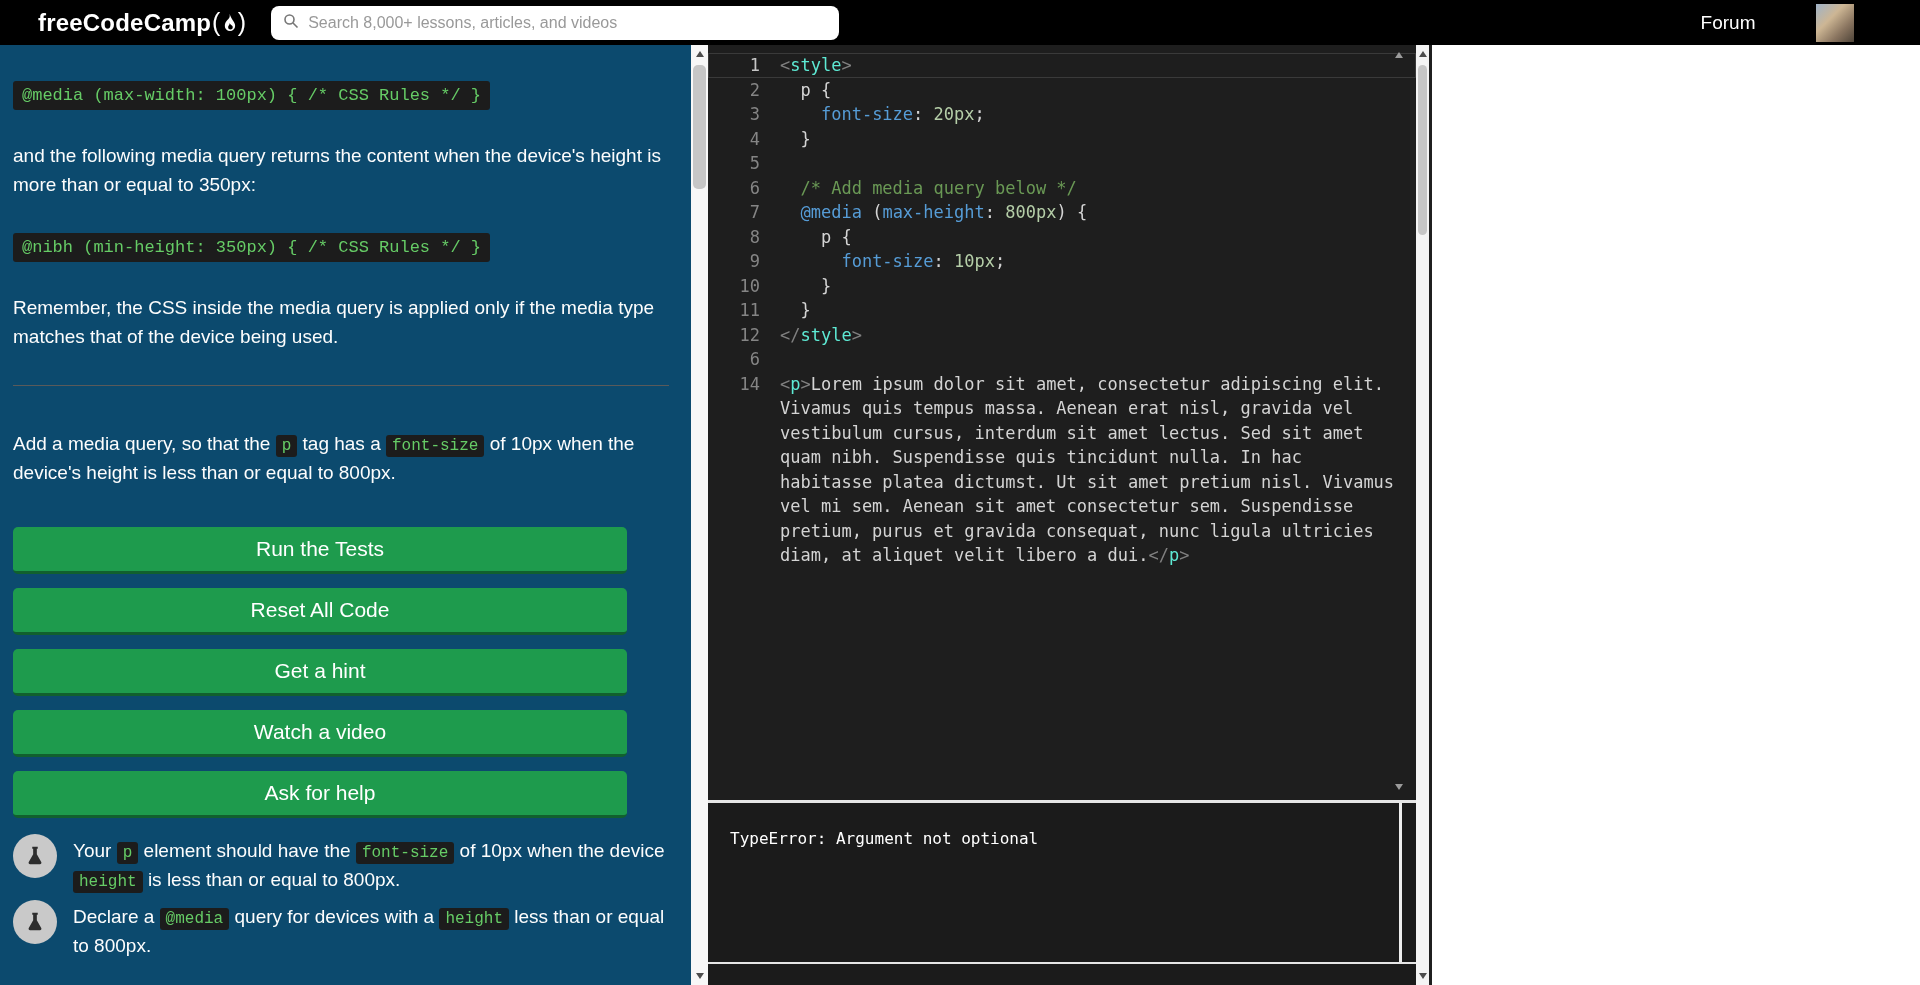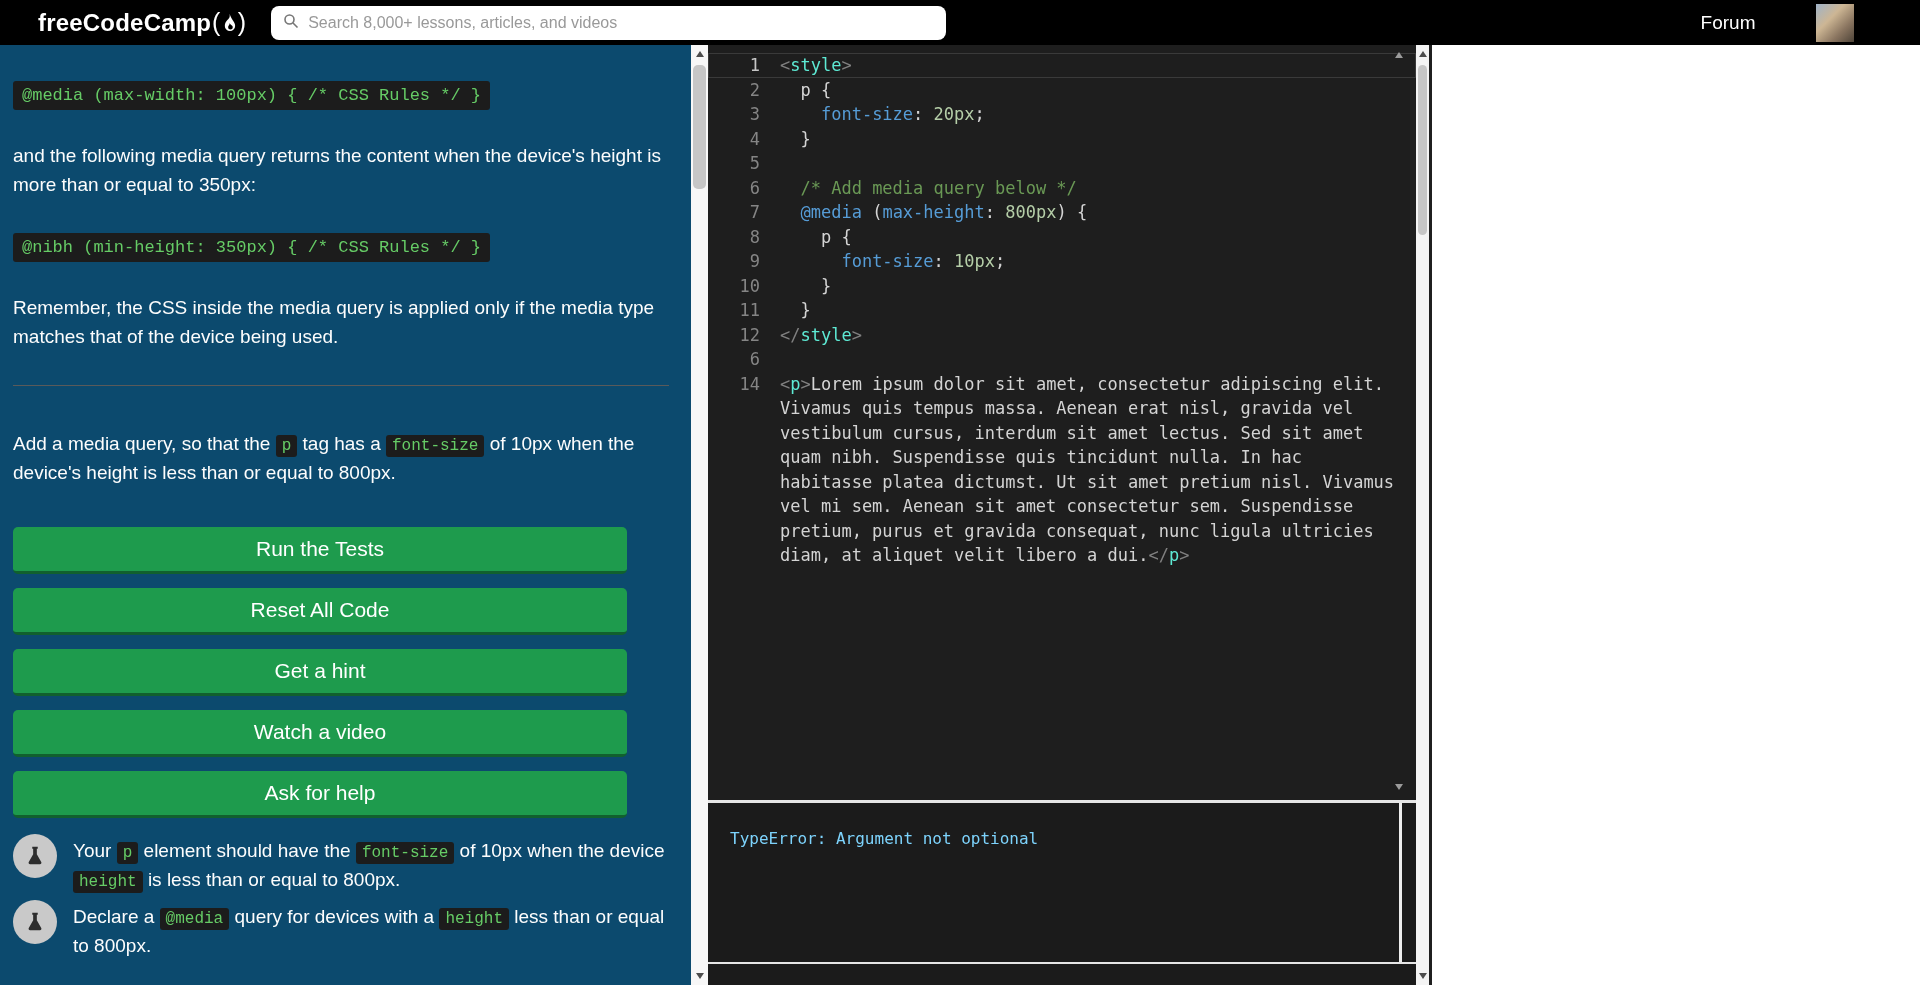--- a/index.html
+++ b/index.html
@@ -4,21 +4,21 @@
 <style>
   * { margin:0; padding:0; box-sizing:border-box; }
   html,body { width:1920px; height:985px; overflow:hidden; }
   body { font-family:"Liberation Sans",sans-serif; background:#fff; }
 
   
   header { height:45px; background:#000; display:flex; align-items:center; padding:0 66px 0 38px; }
   .logo { display:flex; align-items:center; color:#fff; font-size:24px; font-weight:700; letter-spacing:.2px; cursor:pointer; }
   .logo .paren { font-weight:400; font-size:25px; margin:0 1px; }
   .logo svg { display:block; margin-top:2px; }
-  .search-bar { margin-left:24px; width:675px; height:34px; background:#fff; border-radius:8px; display:flex; align-items:center; padding:0 12px;justify-content:center; }
+  .search-bar { margin-left:24px; width:568px; height:34px; background:#fff; border-radius:8px; display:flex; align-items:center; padding:0 12px;justify-content:center; }
   .search-input { border:none; outline:none; flex:1; font-size:16px; color:#333; margin-left:9px; font-family:"Liberation Sans",sans-serif; background:transparent; }
   .search-input::placeholder { color:#999; }
   nav.nav { margin-left:auto; display:flex; align-items:center; gap:44px; margin-right:42px;flex-direction:column; }
   nav.nav a { color:#fff; font-size:19px; text-decoration:none; cursor:pointer; }
   .avatar { width:38px; height:38px; flex:none; cursor:pointer;
             background:linear-gradient(135deg,#9fb3c8 0%,#cdb694 38%,#8a7560 70%,#4d4338 100%); }
 
   
   .main { display:flex; height:940px; }
 
@@ -71,21 +71,21 @@
   .tk-at  { color:#569cd6; }
   .tk-num { color:#b5cea8; }
   .tk-com { color:#6a9955; }
   .tk-pln { color:#d4d4d4; }
   .tk-txt { color:#d4d4d4; }
   .ed-arrow { position:absolute; right:10px; width:14px; height:14px; display:flex; align-items:center; justify-content:center; cursor:pointer; }
   .ed-arrow.up { top:3px; } .ed-arrow.down { bottom:6px; }
 
   .console { height:164px; background:#1b1b1b; border-top:3px solid #e6e6e6; border-bottom:2px solid #e6e6e6;
              padding:26px 30px 0 22px; position:relative;
-             font-family:"DejaVu Sans Mono","Liberation Mono",monospace; font-size:16px; color:#7dd3fc; }
+             font-family:"DejaVu Sans Mono","Liberation Mono",monospace; font-size:16px; color:#ffffff; }
   .console-strip { position:absolute; right:14px; top:0; width:3px; height:100%; background:#ededed; }
   .bottom-strip { flex:1; background:#1b1b1b; }
 
   
   .preview { flex:1; background:#fff; border-left:3px solid #1f1f1f; }
 </style>
 </head>
 <body>
 
 <header>

